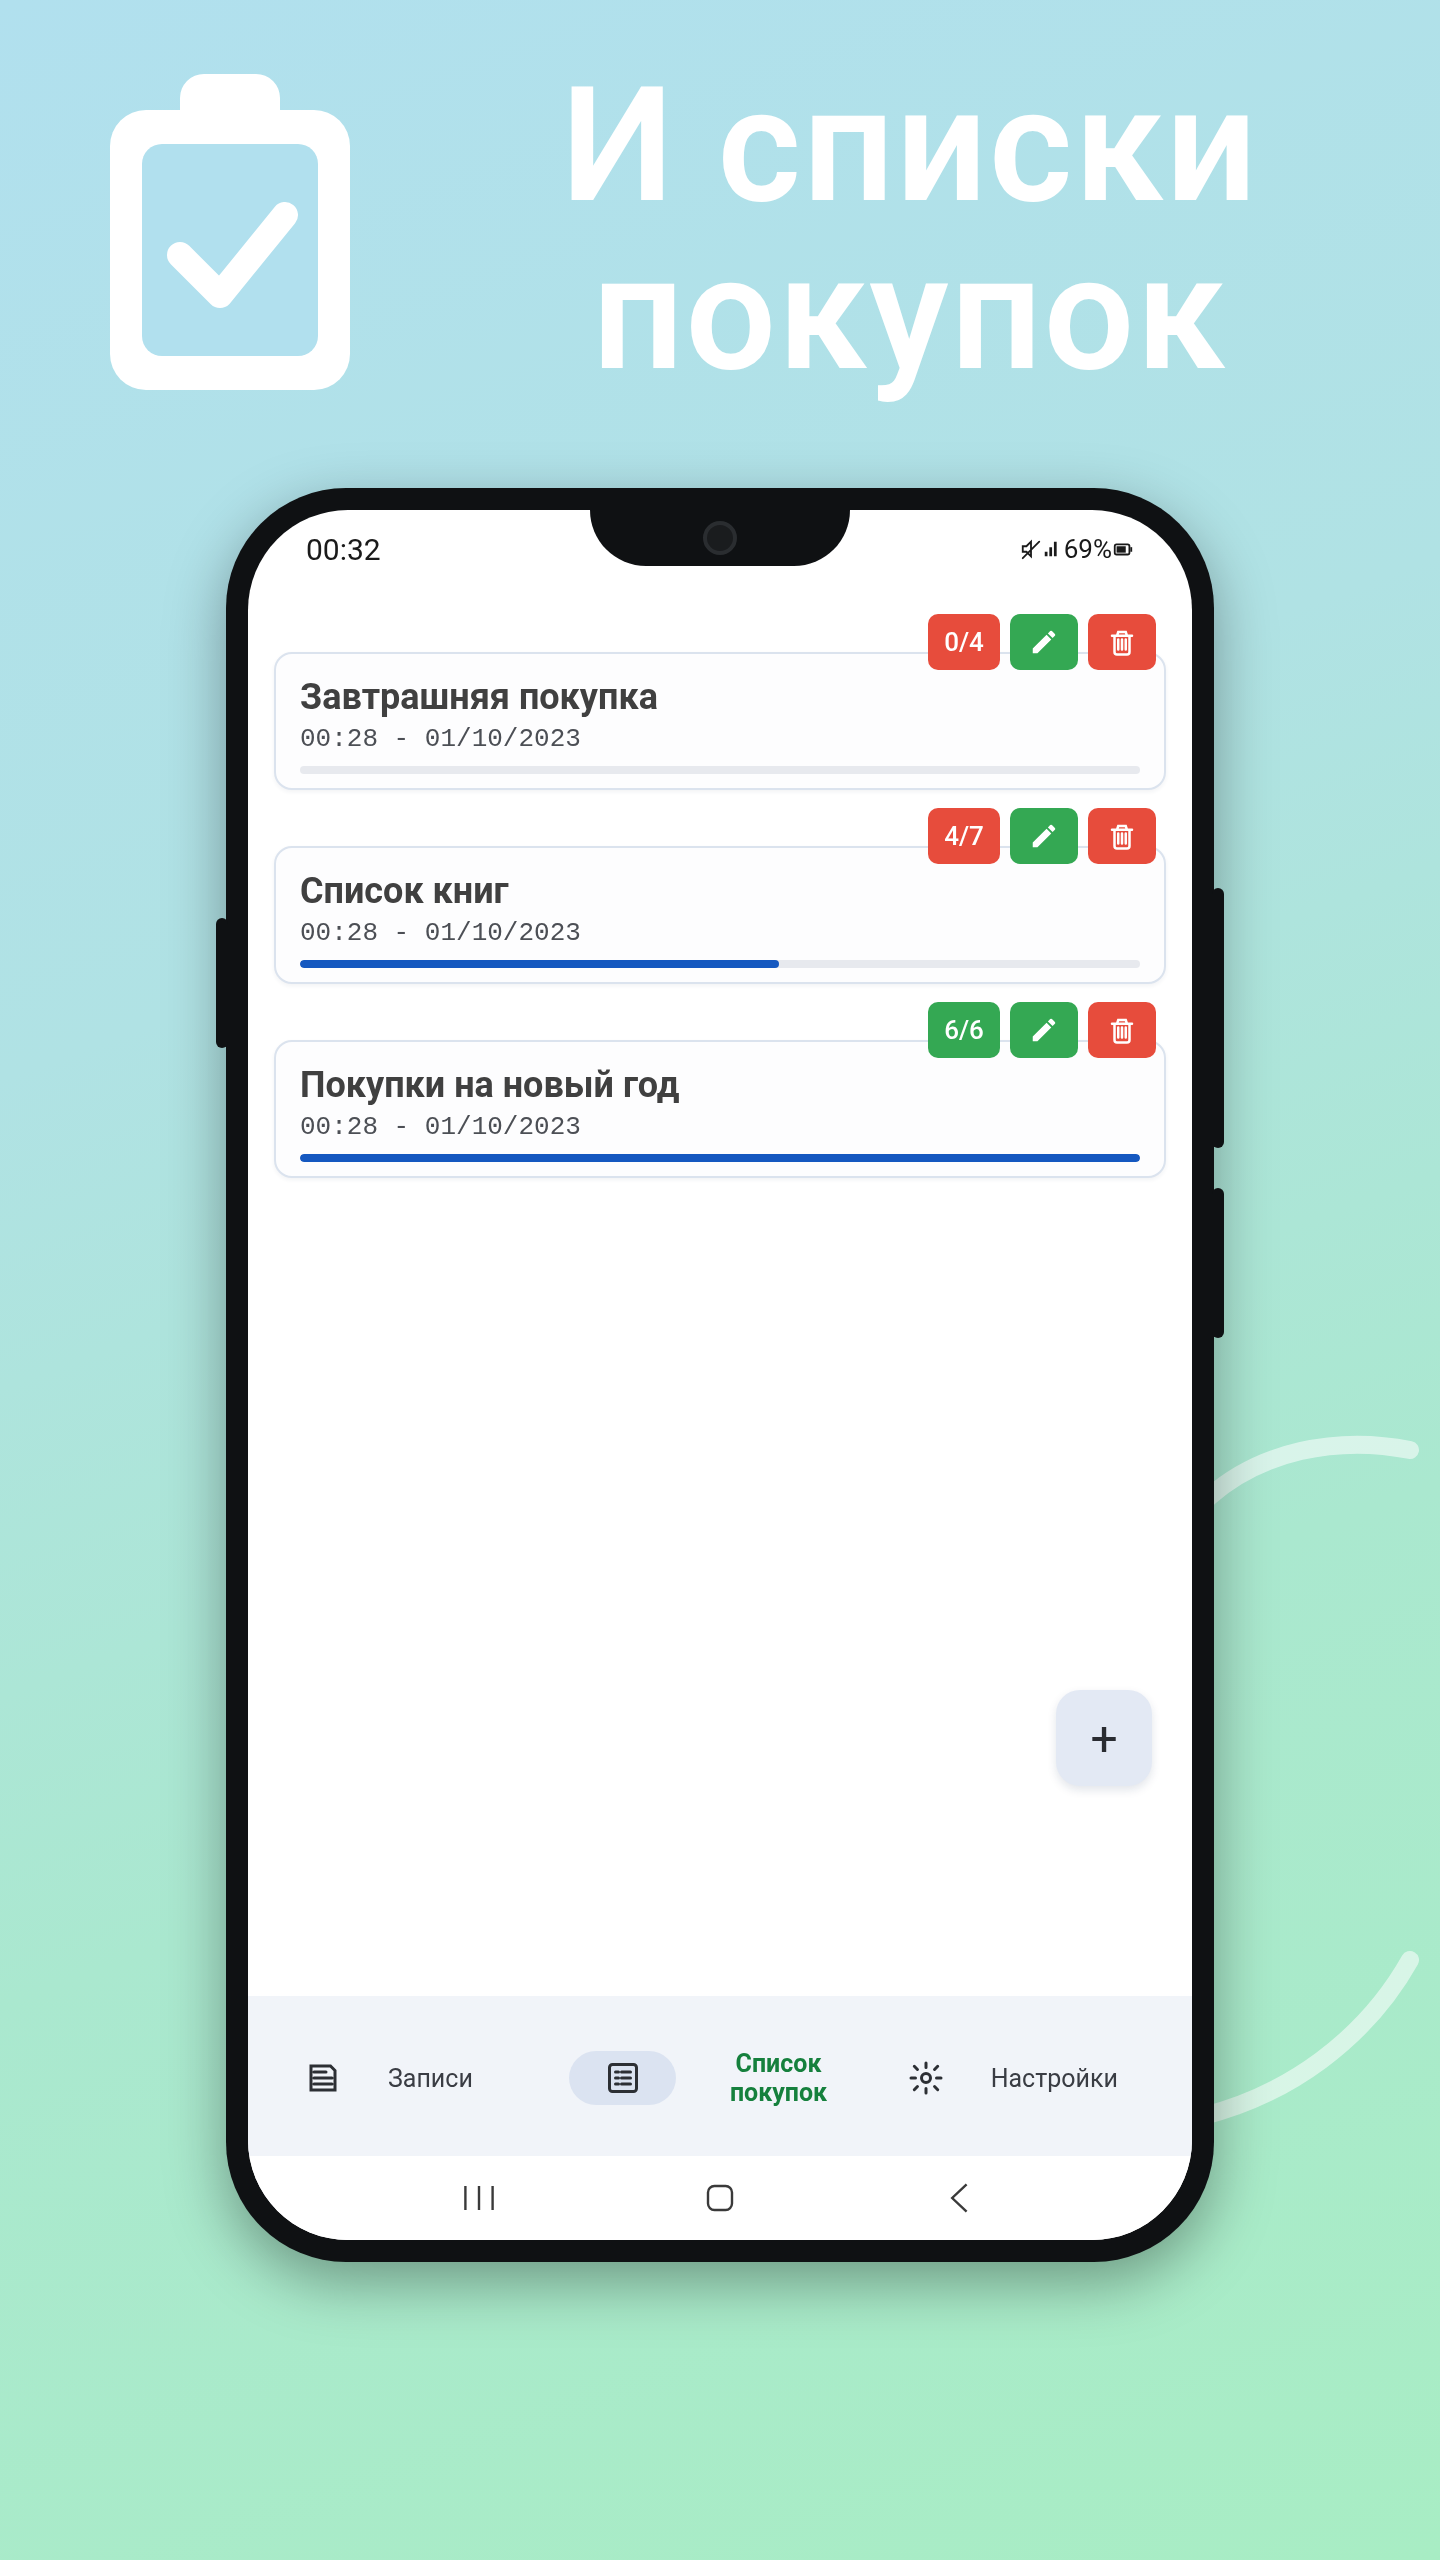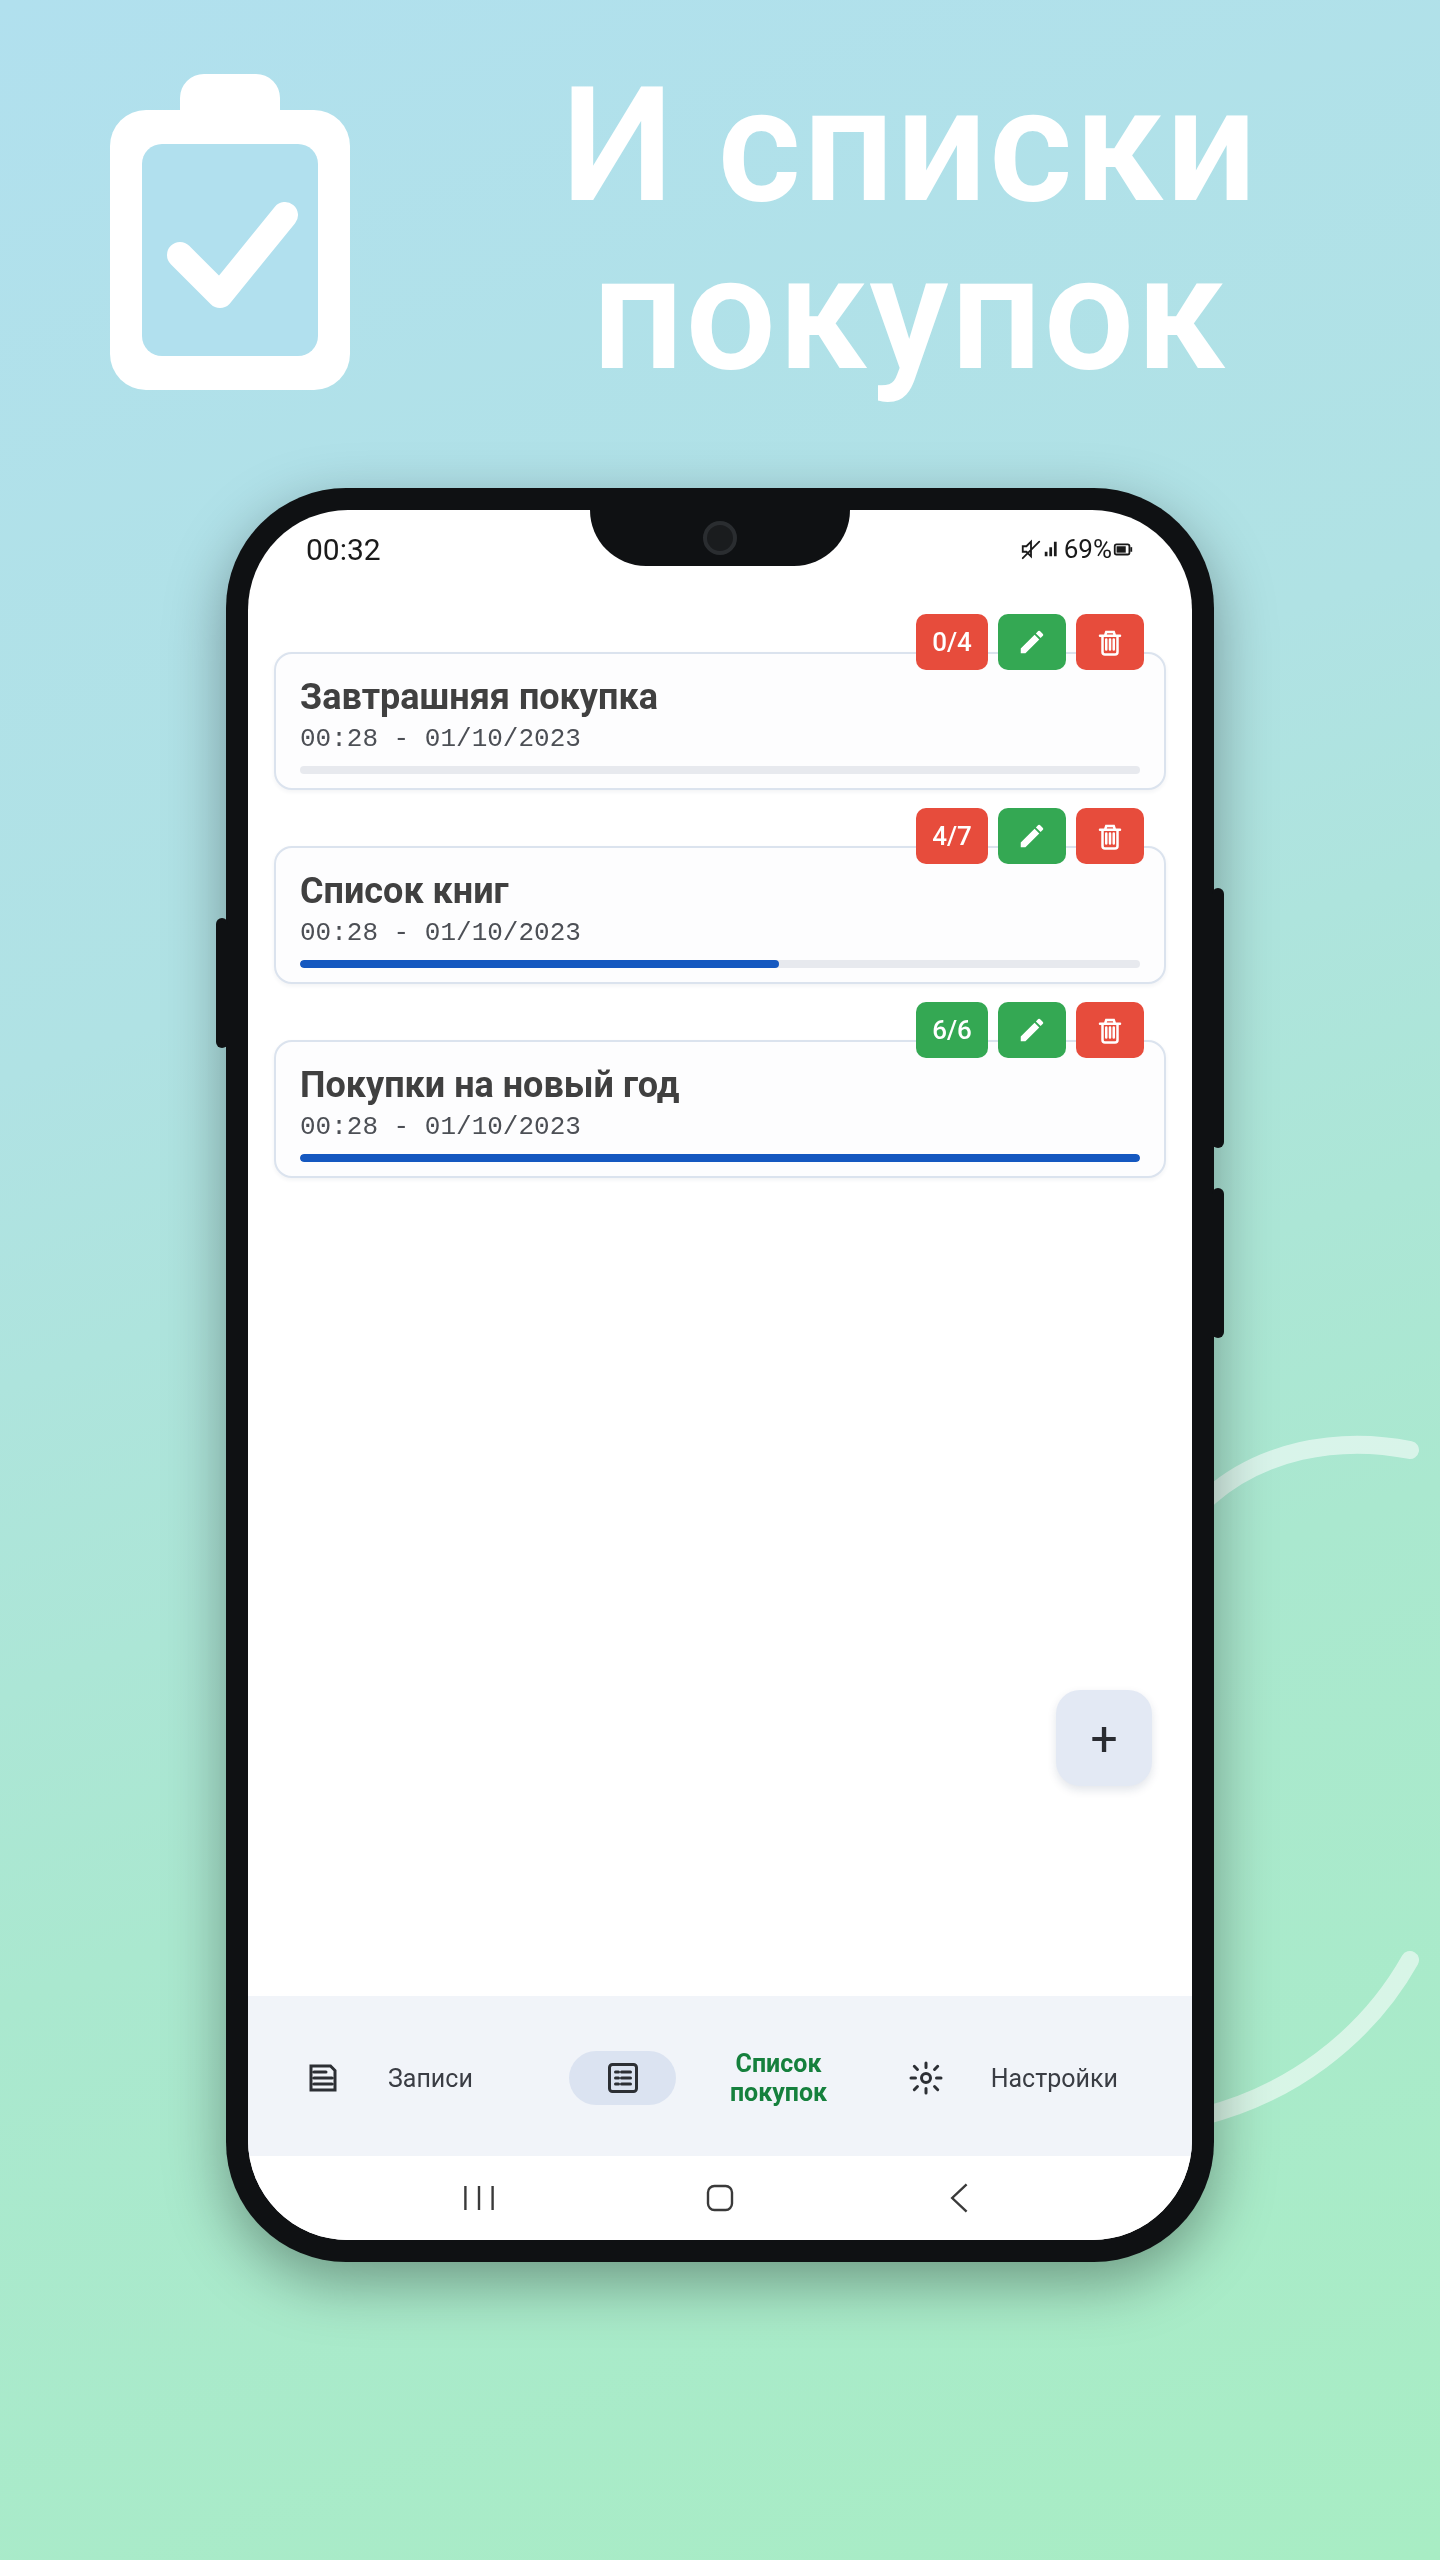--- a/index.html
+++ b/index.html
@@ -128,21 +128,21 @@
     border: 2px solid #dbe3ee;
     border-radius: 18px;
     padding: 22px 24px 14px 24px;
     margin-top: 56px;
     position: relative;
     box-shadow: 0 2px 4px rgba(30,50,90,0.06);
   }
   .card-actions {
     position: absolute;
     top: -40px;
-    right: 20px;
+    right: 8px;
     display: flex;
     gap: 10px;
   }
   .badge, .icon-btn {
     height: 56px;
     border-radius: 10px;
     display: flex;
     align-items: center;
     justify-content: center;
     color: #fff;

